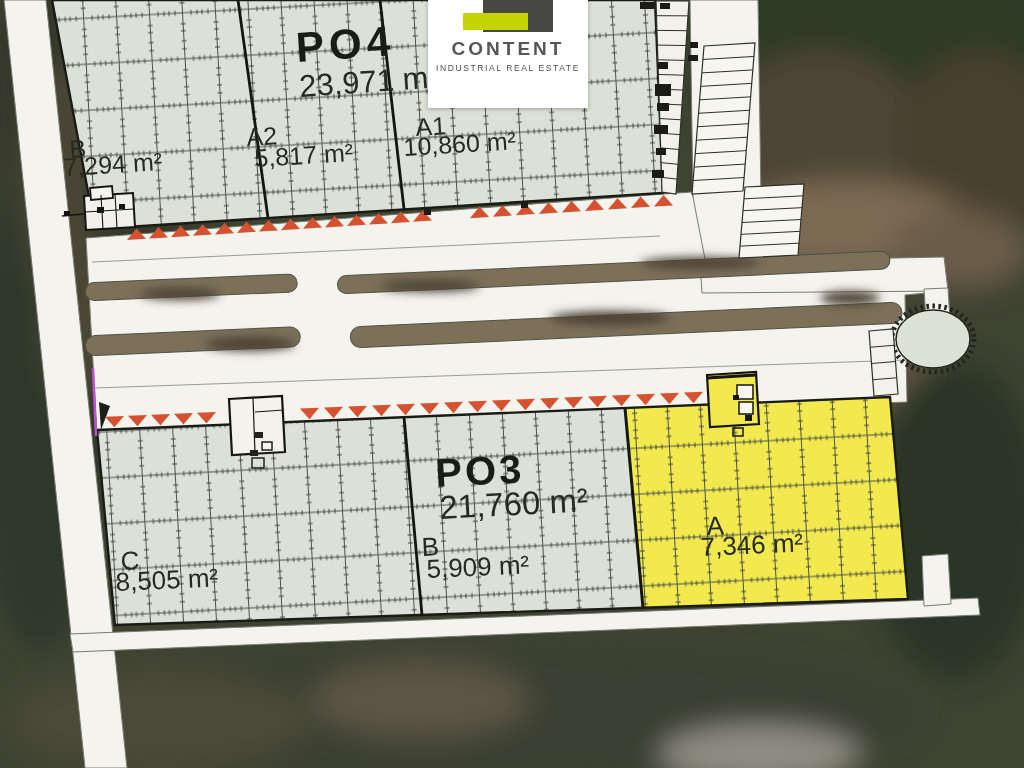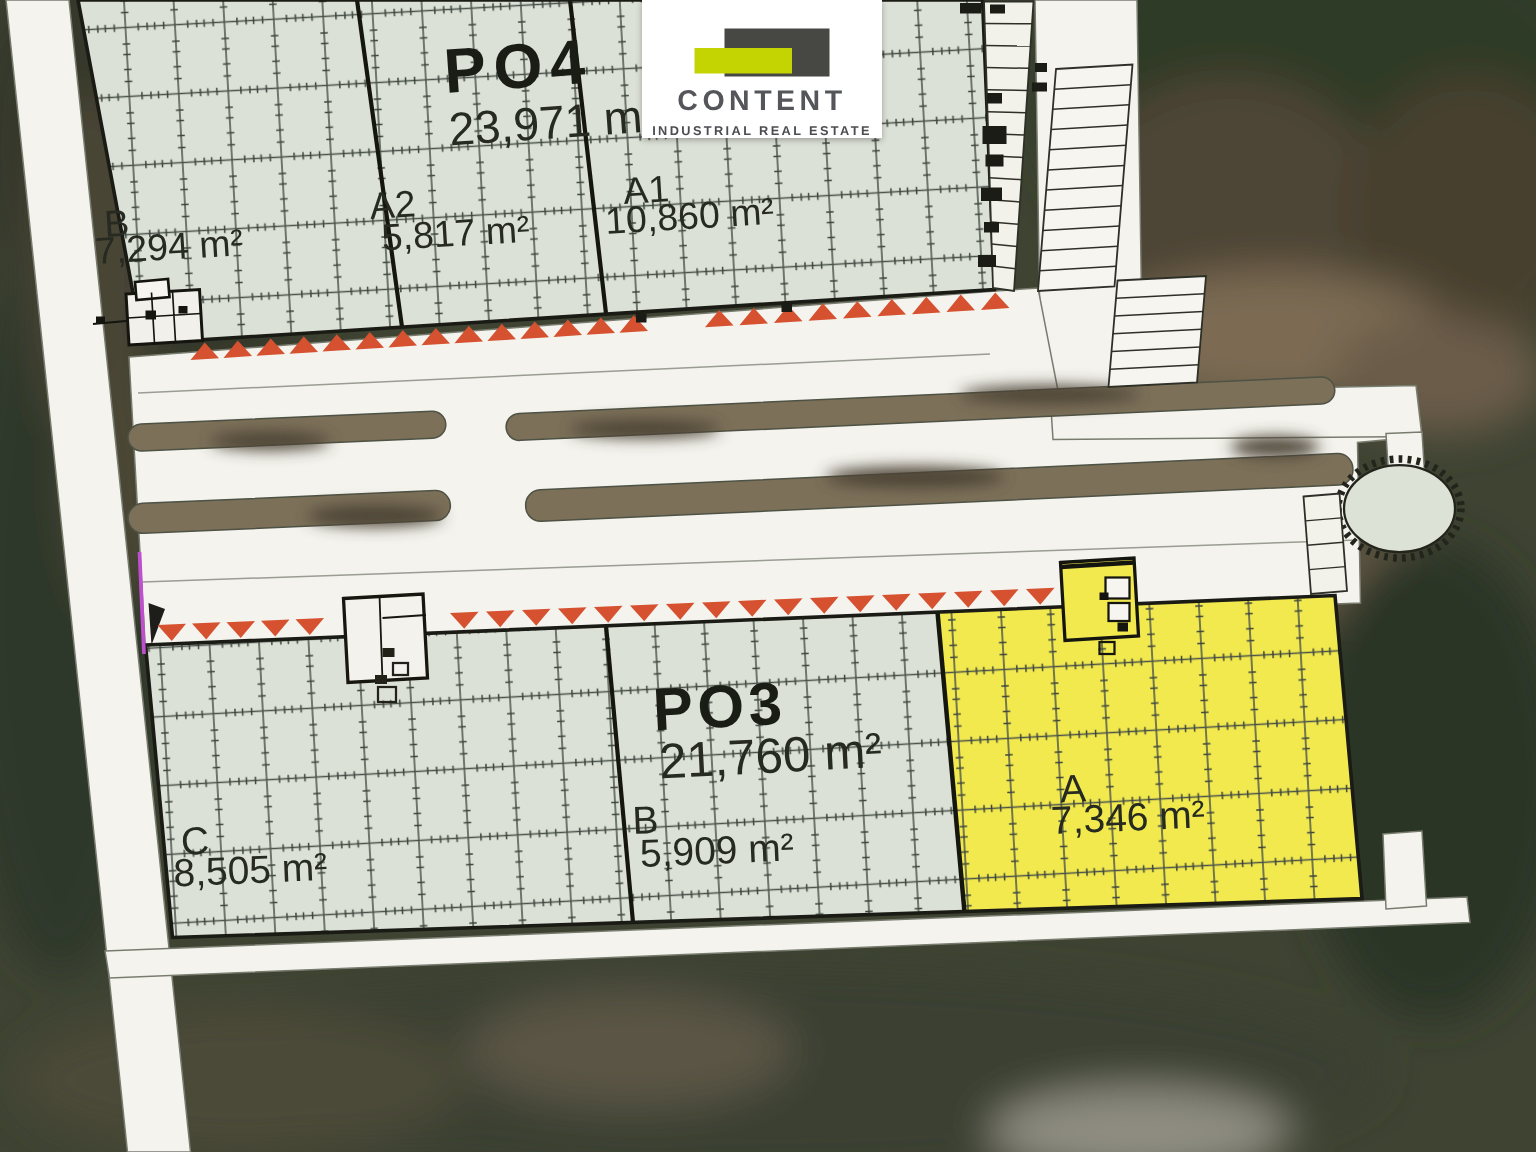--- a/index.html
+++ b/index.html
@@ -1,28 +1,28 @@
 <!DOCTYPE html>
 <html><head>
 <meta charset="utf-8">
 <style>
   html,body{margin:0;padding:0;background:#222;}
   .stage{position:relative;width:1024px;height:768px;overflow:hidden;background:#3e4332;
          font-family:"Liberation Sans",sans-serif;}
   .stage svg{position:absolute;left:0;top:0;}
   .lbl{font-family:"Liberation Sans",sans-serif;fill:#262a21;}
   .ttl{font-family:"Liberation Sans",sans-serif;font-weight:bold;fill:#1a1d15;}
-  .logo-card{position:absolute;left:428px;top:0;width:160px;height:92px;background:#ffffff;
+  .logo-card{position:absolute;left:428px;top:0;width:160px;height:108px;background:#ffffff;
              box-shadow:0 1px 4px rgba(0,0,0,.3);display:flex;flex-direction:column;
-             align-items:center;padding-top:19px;box-sizing:border-box;z-index:5;}
+             align-items:center;padding-top:0;box-sizing:border-box;z-index:5;}
   .logo-mark{position:relative;width:90px;height:32px;}
   .mark-dark{position:absolute;left:20px;top:0;width:70px;height:32px;background:#474744;}
   .mark-lime{position:absolute;left:0;top:13px;width:65px;height:17px;background:#c3d402;}
   .logo-name{margin-top:6px;font-size:19px;font-weight:bold;letter-spacing:3px;color:#55565a;}
-  .logo-tagline{margin-top:3px;font-size:8.5px;font-weight:bold;letter-spacing:1.6px;color:#4c4d51;}
+  .logo-tagline{margin-top:3px;font-size:8.5px;font-weight:normal;letter-spacing:1.6px;color:#4c4d51;}
 </style>
 </head>
 <body>
 
 <div class="stage">
 <svg width="1024" height="768" viewBox="0 0 1024 768">
   <defs>
     <filter id="b14" x="-60%" y="-60%" width="220%" height="220%">
           <feGaussianBlur stdDeviation="14"></feGaussianBlur>
         </filter>

